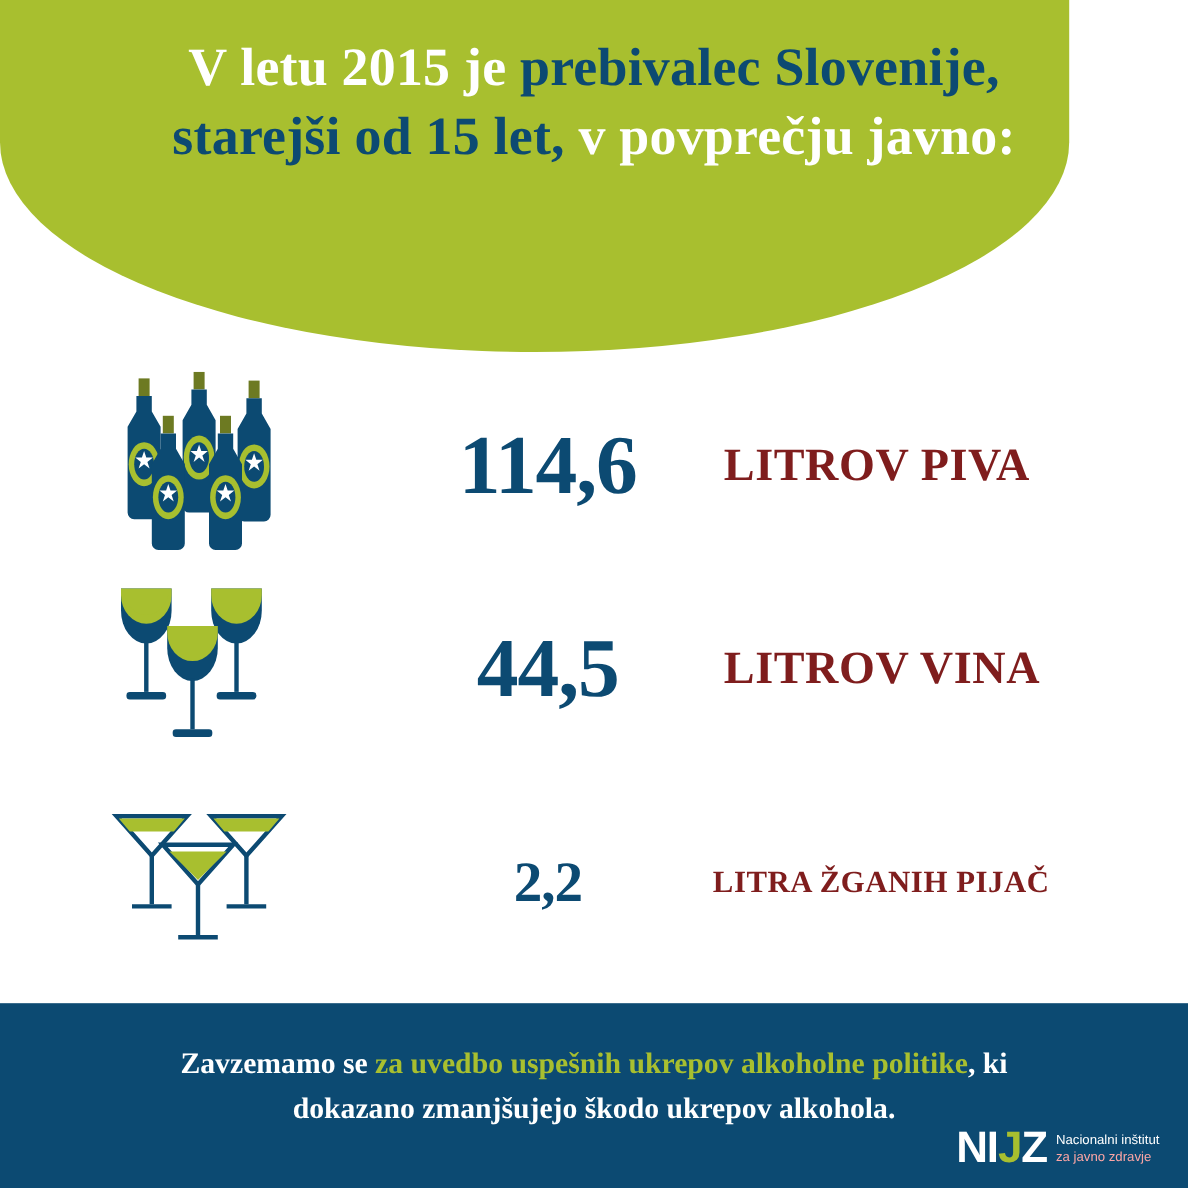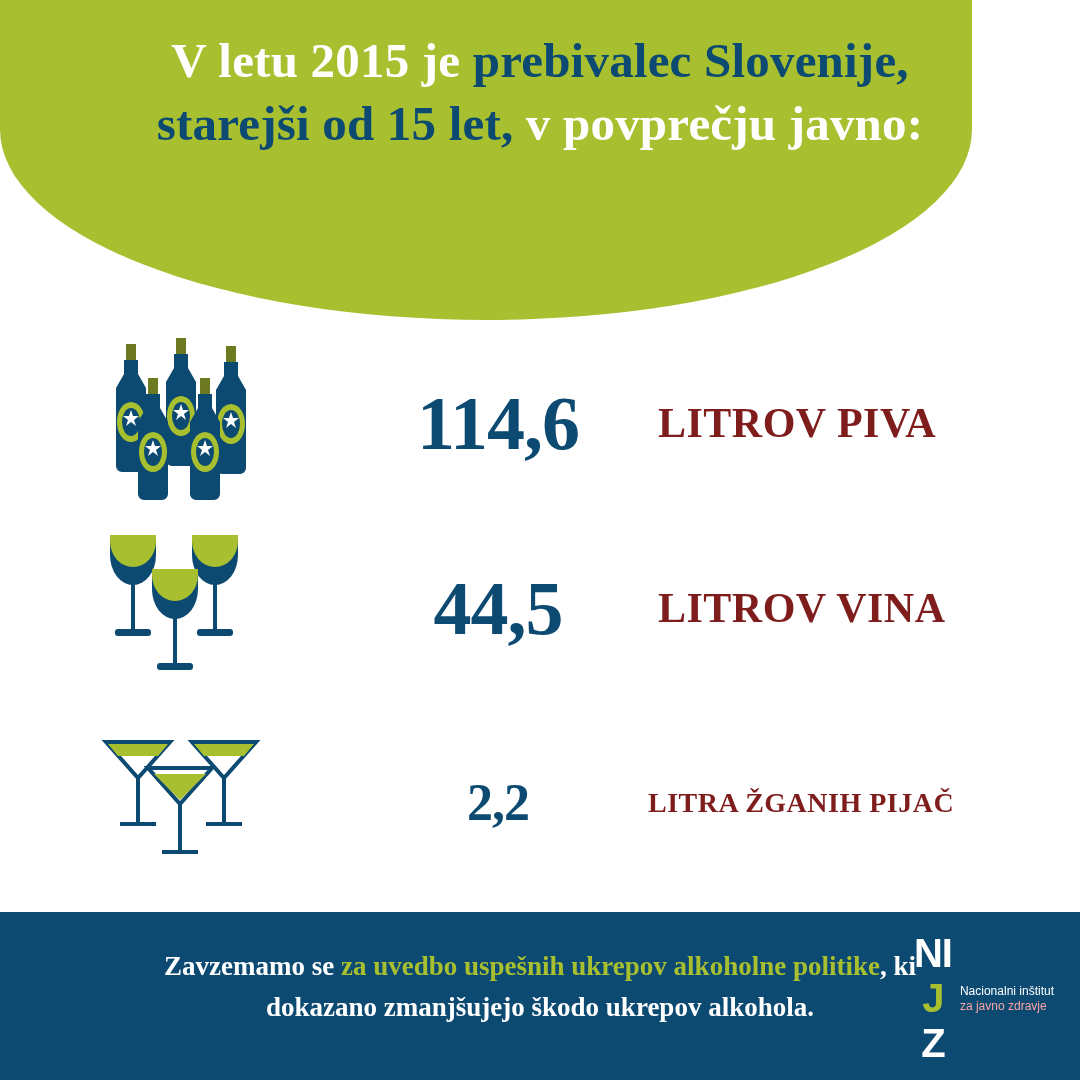--- a/index.html
+++ b/index.html
@@ -88,21 +88,21 @@
   }
   .green{color:#a8bf2f;}
 
   .logo{
     position:absolute;right:26px;bottom:14px;
     display:flex;align-items:center;gap:8px;
   }
   .logo-mark{
     font-family:"Liberation Sans", sans-serif;
     font-weight:bold;font-size:40px;color:#ffffff;letter-spacing:-1px;
-    display:flex;align-items:center;flex-direction:column;
+    display:flex;align-items:center;
   }
   .logo-j{color:#a8bf2f;}
   .logo-sub{
     font-family:"Liberation Sans", sans-serif;
     font-size:12px;line-height:1.25;color:#ffffff;
     text-align:left;
   }
   .logo-sub .g{color:#fca5a5;}
 </style>
 </head>

